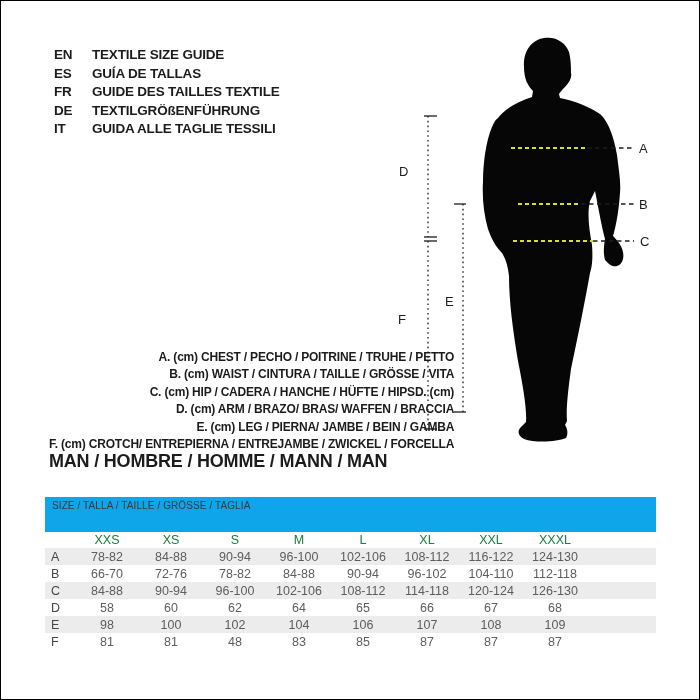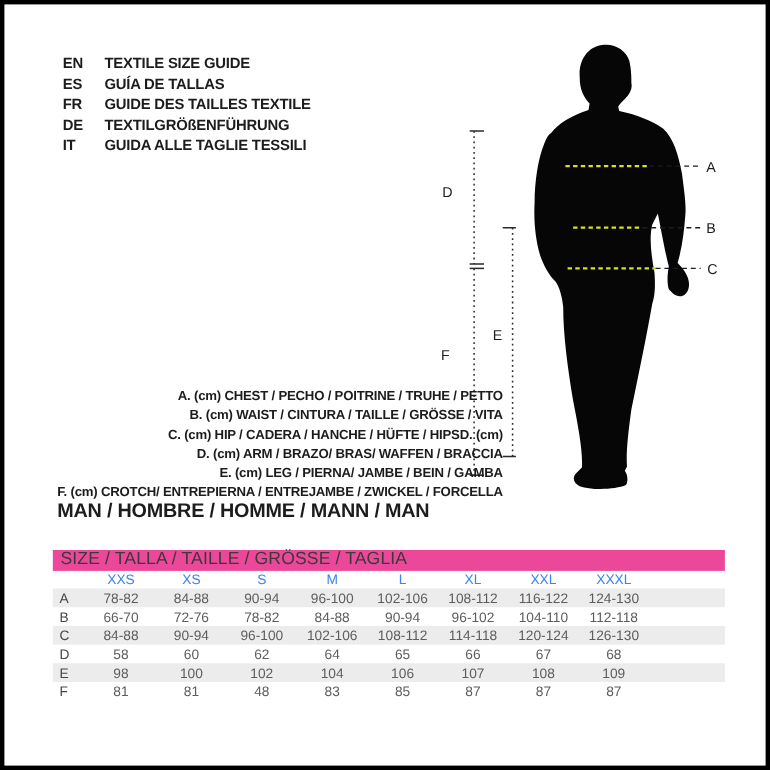--- a/index.html
+++ b/index.html
@@ -1,18 +1,18 @@
 <!DOCTYPE html>
 <html><head>
 <meta charset="utf-8">
 <style>
   html,body{margin:0;padding:0;background:#fff;}
   .canvas{
     position:relative;width:700px;height:700px;background:#fff;
-    border:4px solid #000000;box-sizing:border-box;overflow:hidden;
+    border:1px solid #000000;box-sizing:border-box;overflow:hidden;
     font-family:"Liberation Sans",sans-serif;color:#1c1c1c;
   }
   
   .lang-block{position:absolute;left:53px;top:45px;font-size:13.5px;font-weight:700;
     line-height:18.5px;letter-spacing:-0.2px;}
   .lang-row{display:flex;}
   .lang-code{width:38px;flex:0 0 38px;}
   
   .fig-svg{position:absolute;left:0;top:0;width:700px;height:700px;}
   .fig-svg text{font-family:"Liberation Sans",sans-serif;font-size:13px;fill:#1d1d1d;}
@@ -21,29 +21,29 @@
   .mdash-black{stroke:#1d1d1d;stroke-width:1.3;stroke-dasharray:4.5 3.5;fill:none;}
   .mdot-vert{stroke:#2b2b2b;stroke-width:1.4;stroke-dasharray:1.6 3.2;fill:none;}
   .mtick{stroke:#2b2b2b;stroke-width:1.4;fill:none;}
   
   .legend-block{position:absolute;left:48px;top:348px;font-size:12px;font-weight:700;
     line-height:17.4px;letter-spacing:-0.2px;text-align:right;}
   .gender-line{position:absolute;left:48px;top:450px;font-size:18px;font-weight:700;
     letter-spacing:-0.2px;}
   
   .size-table{position:absolute;left:44px;top:496px;width:611px;font-size:12.5px;}
-  .thead-bar{height:19px;background:#ec4899;color:#3a3a3a;line-height:18px;
-    padding-left:7px;box-sizing:border-box;font-size:16px;letter-spacing:0.1px;}
+  .thead-bar{height:35px;background:#0ea5e9;color:#3a3a3a;line-height:18px;
+    padding-left:7px;box-sizing:border-box;font-size:10px;letter-spacing:0.1px;}
   .trow{display:grid;grid-template-columns:30px repeat(8,64px) 1fr;height:17px;
     align-items:center;}
   .trow.cols{height:16px;color:#474747;}
   .trow.band{background:#ececec;}
   .tcell{text-align:center;color:#5d5d5d;}
   .tcell.rlabel{text-align:left;padding-left:6px;color:#474747;}
-  .tcell.chead{color:#3b82f6;}
+  .tcell.chead{color:#15803d;}
 </style>
 </head>
 <body>
 
 <div class="canvas">
 
   <div class="lang-block">
     <div class="lang-row">
       <span class="lang-code">EN</span>
       <span>TEXTILE SIZE GUIDE</span>

